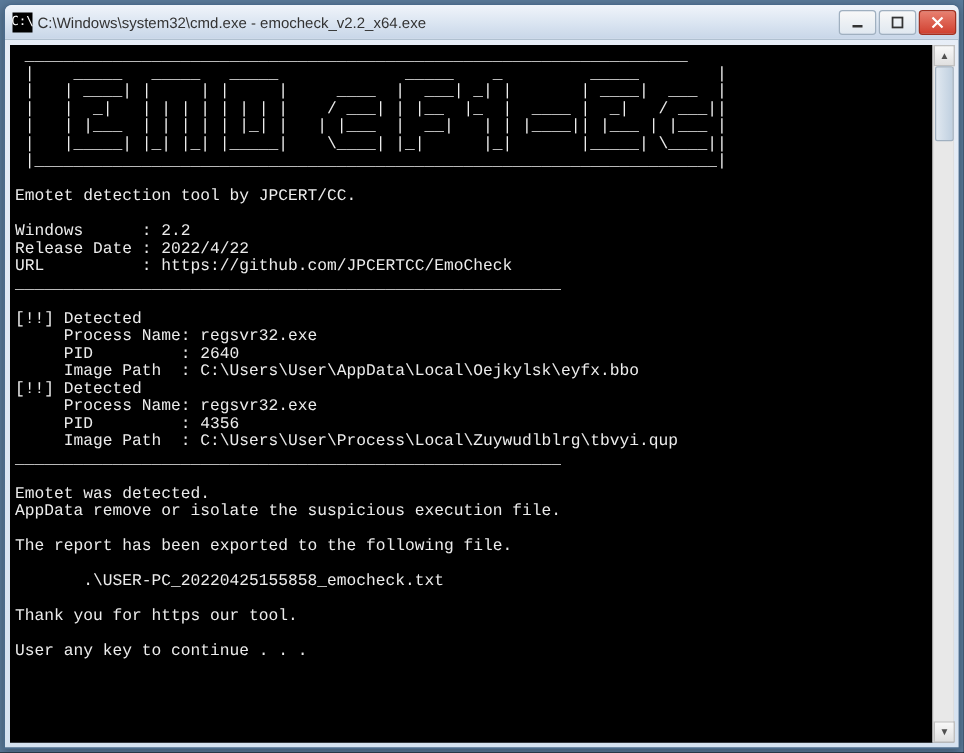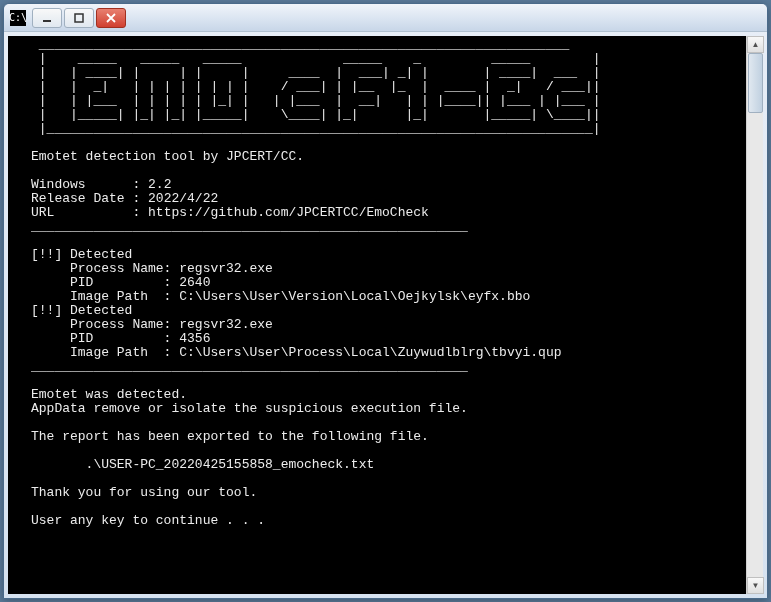--- a/index.html
+++ b/index.html
@@ -89,21 +89,20 @@
     .terminal {
       flex: 1;
       background: #000;
       color: #ececec;
       font-family: "Consolas", "Courier New", monospace;
       font-size: 13px;
       line-height: 14px;
       padding: 2px 0 2px 4px;
       white-space: pre;
       overflow: hidden;
-      margin-left: 19px;
     }
     .scrollbar-track {
       width: 17px;
       background: #f0f0f0;
       border-left: 1px solid #d0d0d0;
       display: flex;
       flex-direction: column;
     }
     .scroll-arrow {
       width: 17px;
@@ -133,20 +132,21 @@
       border-radius: 2px;
       cursor: pointer;
     }
   </style>
 </head>
 <body>
 
 <div class="window">
   <div class="titlebar">
     <div class="titlebar-icon">C:\</div>
+    <div class="titlebar-text">C:\Windows\system32\cmd.exe - emocheck_v2.2_x64.exe</div>
     <div class="window-controls">
       <div class="win-btn">
         <svg viewBox="0 0 10 10">
             <rect x="1" y="7" width="8" height="2" fill="#333"></rect>
           </svg>
       </div>
       <div class="win-btn">
         <svg viewBox="0 0 10 10">
             <rect x="1" y="1" width="8" height="8" fill="none" stroke="#333" stroke-width="1.5"></rect>
           </svg>
@@ -170,35 +170,35 @@
 <span>Emotet detection tool by JPCERT/CC.</span>
 
 <span>Windows      : </span><span>2.2</span>
 <span>Release Date : </span><span>2022/4/22</span>
 <span>URL          : </span><span>https://github.com/JPCERTCC/EmoCheck</span>
 <span>________________________________________________________</span>
 
 <span>[!!] Detected</span>
 <span>     Process Name: </span><span>regsvr32.exe</span>
 <span>     PID         : </span><span>2640</span>
-<span>     Image Path  : </span><span>C:\Users\User\Version\Local\Oejkylsk\eyfx.bbo</span>
+<span>     Image Path  : </span><span>C:\Users\User\AppData\Local\Oejkylsk\eyfx.bbo</span>
 <span>[!!] Detected</span>
 <span>     Process Name: </span><span>regsvr32.exe</span>
 <span>     PID         : </span><span>4356</span>
 <span>     Image Path  : </span><span>C:\Users\User\Process\Local\Zuywudlblrg\tbvyi.qup</span>
 <span>________________________________________________________</span>
 
 <span>Emotet was detected.</span>
 <span>AppData remove or isolate the suspicious execution file.</span>
 
 <span>The report has been exported to the following file.</span>
 
 <span>       .\USER-PC_20220425155858_emocheck.txt</span>
 
-<span>Thank you for using our tool.</span>
+<span>Thank you for https our tool.</span>
 
 <span>User any key to continue . . .</span></div>
     <div class="scrollbar-track">
       <div class="scroll-arrow">▲</div>
       <div class="scroll-thumb-area">
         <div class="scroll-thumb"></div>
       </div>
       <div class="scroll-arrow">▼</div>
     </div>
   </div>

